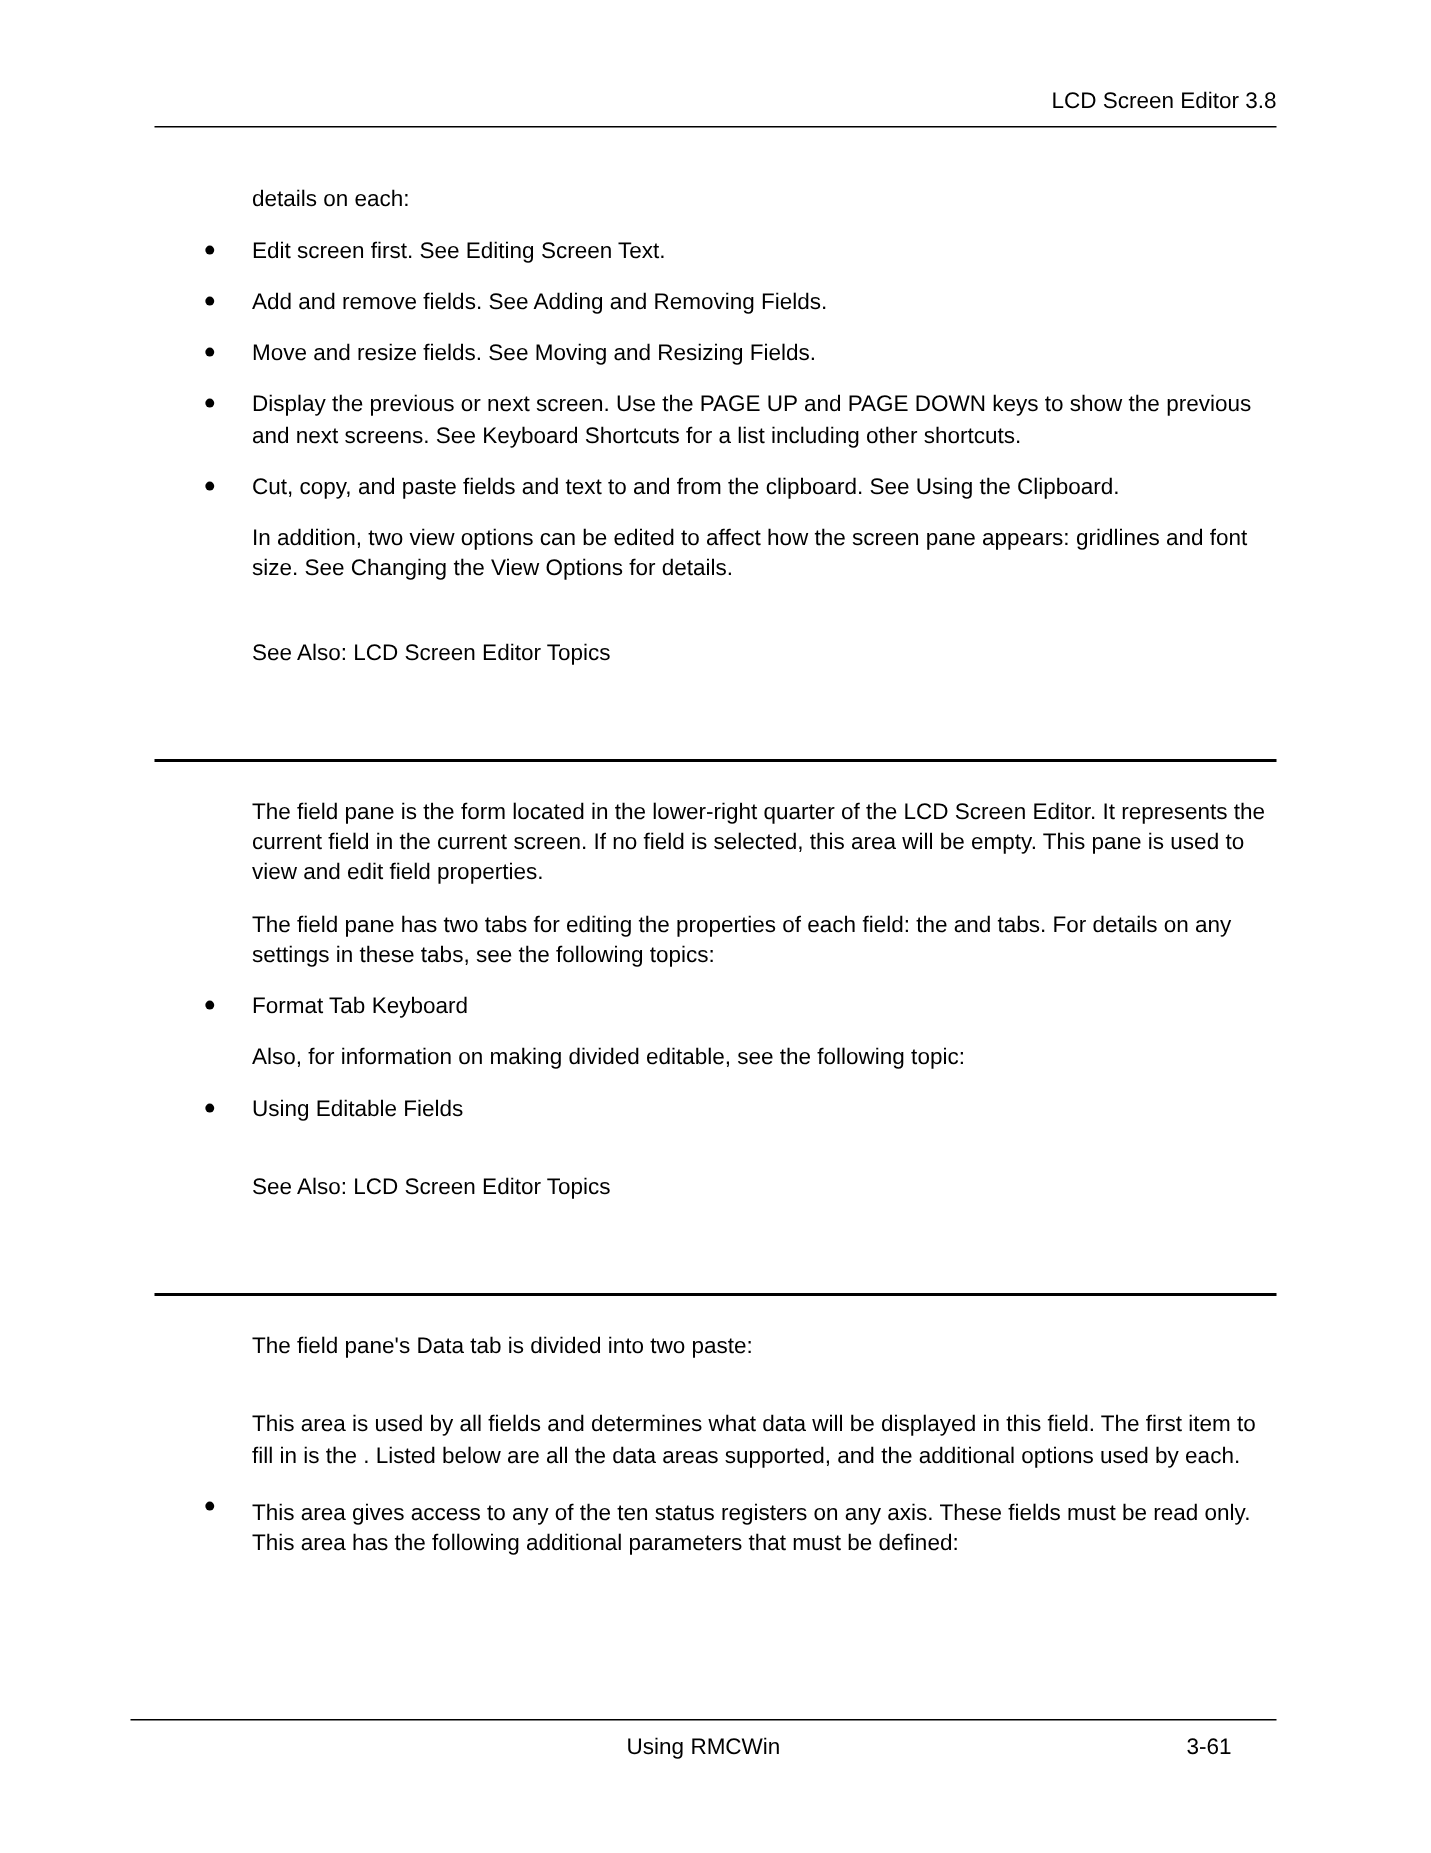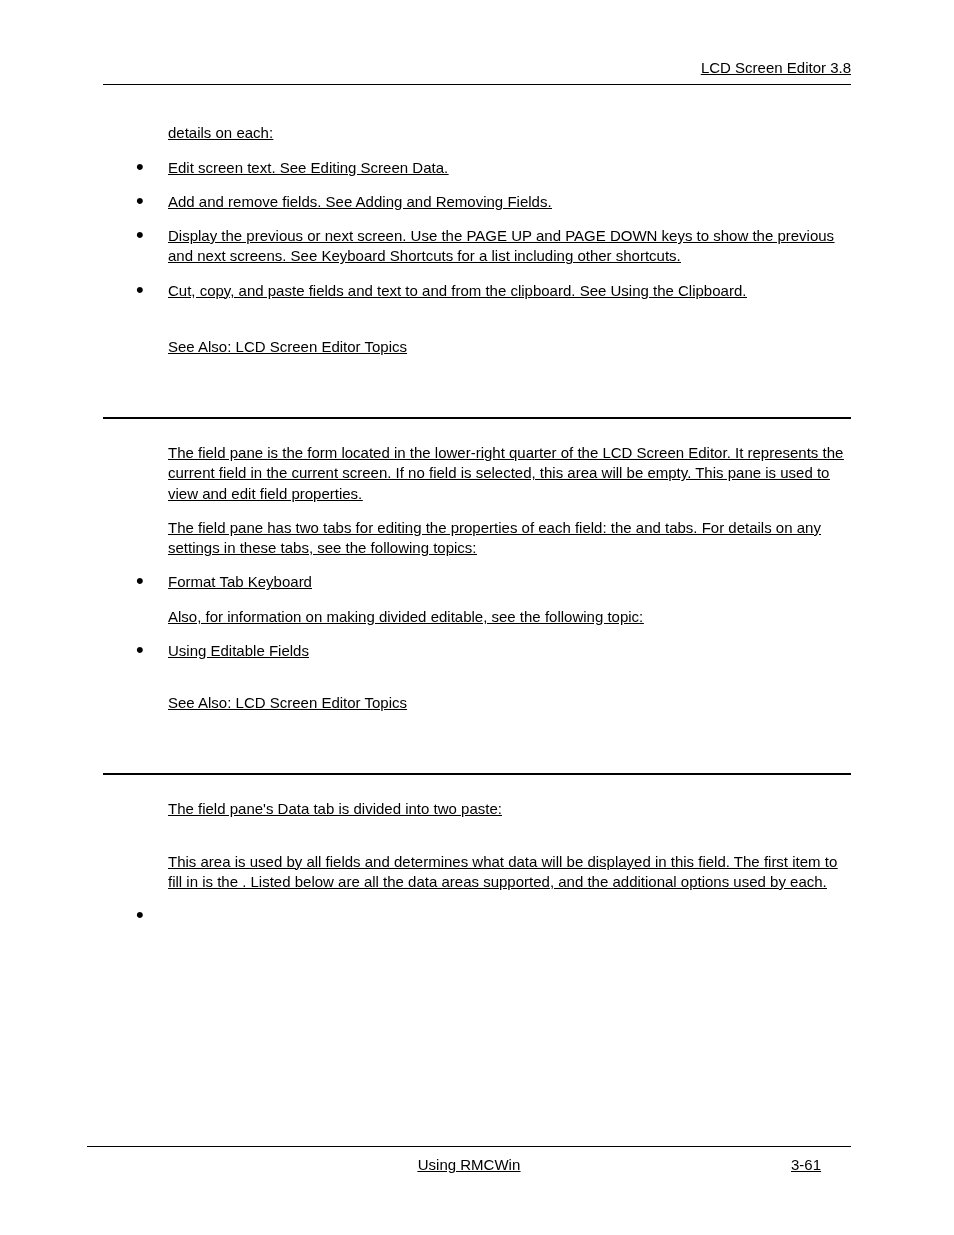--- a/index.html
+++ b/index.html
@@ -1,15 +1,15 @@
 <!DOCTYPE html>
 <html><head>
 <meta charset="utf-8">
 <style>
-  * { box-sizing: border-box; margin: 0; padding: 0; text-decoration: underline; }
+  * { box-sizing: border-box; margin: 0; padding: 0; }
   html, body { width: 954px; height: 1235px; }
   body {
     font-family: Arial, Helvetica, sans-serif;
     font-size: 15px;
     color: #000;
     background: #fff;
     position: relative;
     line-height: 1.35;
   }
   .page {
@@ -77,25 +77,27 @@
 
 <div class="page">
   <div class="header-right">LCD Screen Editor  3.8</div>
   <hr class="header-rule">
 
   <div class="content">
 
     <p>details on each:</p>
 
     <ul>
-      <li class="bullet">Edit screen text. See Editing Screen Data.</li>
+      <li class="bullet">Edit screen first. See Editing Screen Text.</li>
       <li class="bullet">Add and remove fields. See Adding and Removing Fields.</li>
+      <li class="bullet">Move and resize fields. See Moving and Resizing Fields.</li>
       <li class="bullet">Display the previous or next screen. Use the PAGE UP and PAGE DOWN keys to show the previous and next screens. See Keyboard Shortcuts for a list including other shortcuts.</li>
       <li class="bullet">
         <span>Cut, copy, and paste fields and text to and from the clipboard. See Using the Clipboard.</span>
+        <p class="para-after">In addition, two view options can be edited to affect how the screen pane appears: gridlines and font size. See Changing the View Options for details.</p>
       </li>
     </ul>
 
     <div class="gap"></div>
     <p>See Also: LCD Screen Editor Topics</p>
     <div class="gap"></div>
 
     <hr class="section-rule">
 
     <p>The field pane is the form located in the lower-right quarter of the LCD Screen Editor. It represents the current field in the current screen. If no field is selected, this area will be empty. This pane is used to view and edit field properties.</p>
@@ -118,20 +120,21 @@
 
     <hr class="section-rule">
 
     <p>The field pane's Data tab is divided into two paste:</p>
     <div class="gap2"></div>
     <p>This area is used by all fields and determines what data will be displayed in this field. The first item to fill in is the                  . Listed below are all the data areas supported, and the additional options used by each.</p>
 
     <ul>
       <li class="bullet">
         <div style="height:4px"></div>
+        <span>This area gives access to any of the ten status registers on any axis. These fields must be read only. This area has the following additional parameters that must be defined:</span>
       </li>
     </ul>
 
   </div>
 </div>
 
 <div class="footer">
   <hr class="footer-rule">
   <div class="footer-row">
     <div class="footer-left-spacer"></div>

